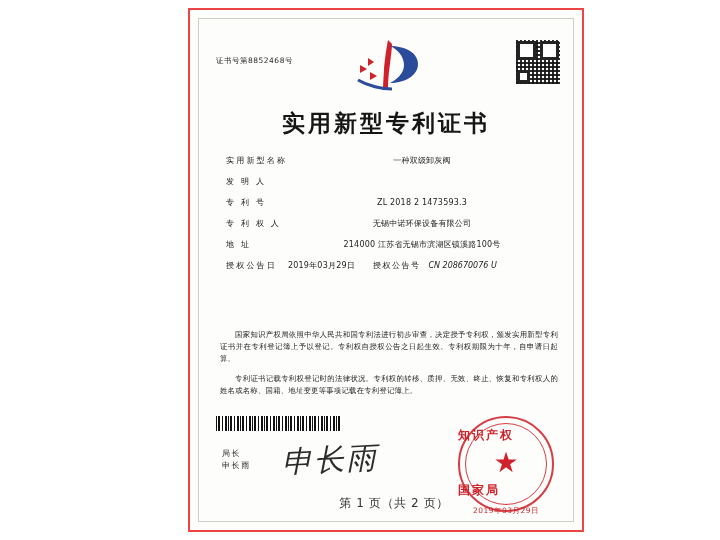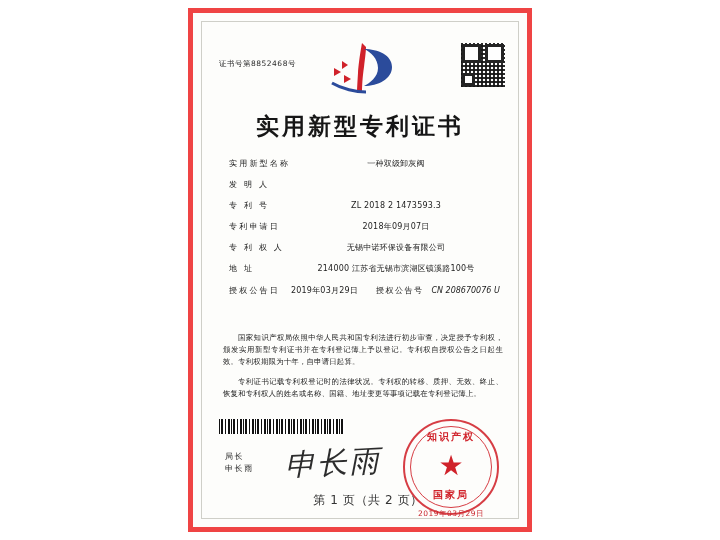--- a/index.html
+++ b/index.html
@@ -17,24 +17,24 @@
     position: relative;
     width: 720px;
     height: 540px;
     background: #ffffff;
   }
   
   .sheet {
     position: absolute;
     left: 188px;
     top: 8px;
-    width: 344px;
+    width: 396px;
     height: 524px;
     background: #fdfdfb;
-    border: 5px solid #ef4444;
+    border: 2px solid #ef4444;
     box-sizing: border-box;
     overflow: hidden;
   }
   .sheet::before {
     content: "";
     position: absolute;
     left: 8px;
     top: 8px;
     right: 8px;
     bottom: 8px;
@@ -208,23 +208,23 @@
     opacity: 0.88;
   }
   .seal-ring.inner {
     inset: 7px;
     border-width: 1px;
   }
   .seal-text-top, .seal-text-bottom {
     position: absolute;
     left: 0;
     right: 0;
-    text-align: center;
+    text-align: left;
     color: #d0222a;
-    font-size: 10px;
+    font-size: 12px;
     letter-spacing: 2px;
     font-family: "DejaVu Serif", "Liberation Serif", serif;
     font-weight: 700;
   }
   .seal-text-top { top: 11px; }
   .seal-text-bottom { bottom: 13px; }
   .seal-star {
     position: absolute;
     left: 50%;
     top: 50%;
@@ -296,24 +296,20 @@
         <span class="field-value">一种双级卸灰阀</span>
       </div>
       <div class="field-row">
         <span class="field-label">发 明 人</span>
       </div>
       <div class="field-row">
         <span class="field-label">专 利 号</span>
         <span class="field-value">ZL 2018 2 1473593.3</span>
       </div>
       <div class="field-row">
-        <span class="field-label">专利申请日</span>
-        <span class="field-value">2018年09月07日</span>
-      </div>
-      <div class="field-row">
         <span class="field-label">专 利 权 人</span>
         <span class="field-value">无锡中诺环保设备有限公司</span>
       </div>
       <div class="field-row">
         <span class="field-label">地 址</span>
         <span class="field-value">214000 江苏省无锡市滨湖区镇溪路100号</span>
       </div>
       <div class="field-row inline">
         <span class="field-label">授权公告日</span>
         <span class="field-value">2019年03月29日</span>

